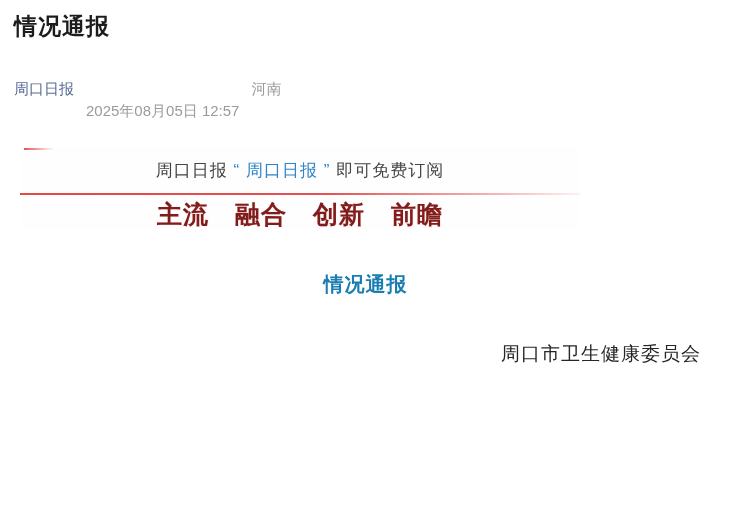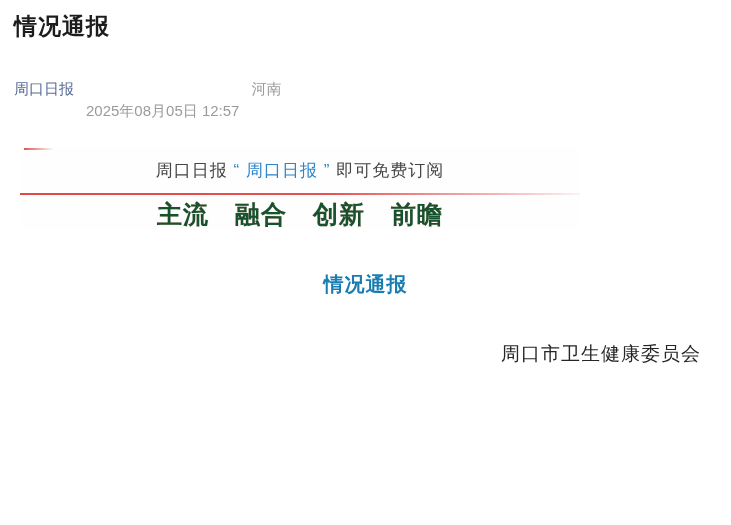--- a/index.html
+++ b/index.html
@@ -65,21 +65,21 @@
       rgba(225,38,38,.8) 55%,
       rgba(235,90,90,.45) 85%,
       rgba(240,150,150,.12) 100%);
   }
   .slogan-row{
     margin-top:3px;
     display:flex;
     justify-content:center;
     align-items:baseline;
     gap:24px;
-    color:#14532d;
+    color:#7f1d1d;
     font-size:25px;
     font-weight:700;
     letter-spacing:1px;
     white-space:nowrap;
     text-shadow:0 0 1px rgba(230,53,43,.35);
   }
   
   .section-heading{
     margin:42px 0 0 0;
     text-align:center;

